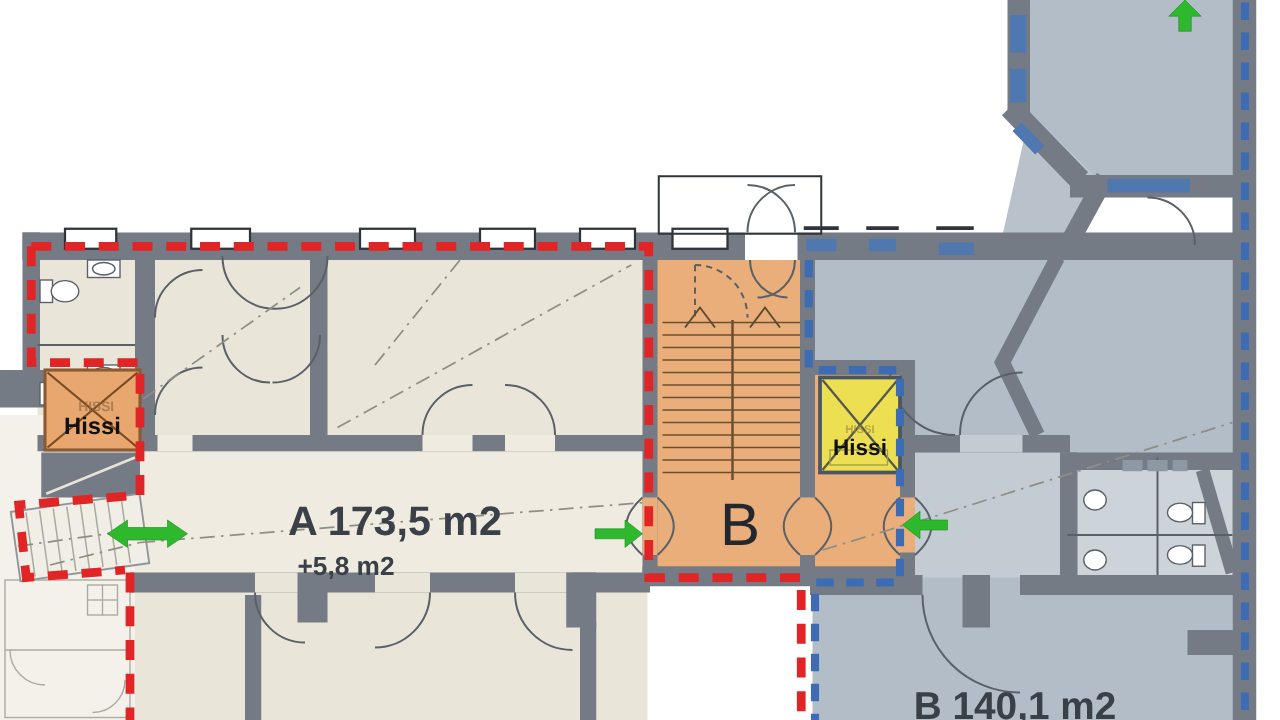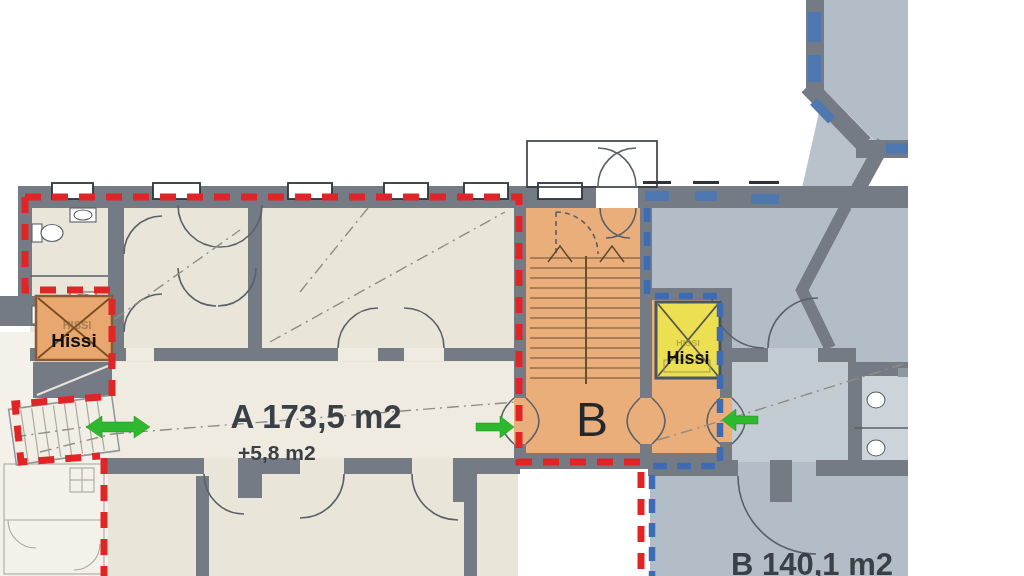--- a/index.html
+++ b/index.html
@@ -1,16 +1,16 @@
 <!DOCTYPE html>
 <html><head>
 <meta charset="utf-8">
 <style>
   html,body{margin:0;padding:0;background:#ffffff;}
-  .stage{position:relative;width:908px;height:576px;background:#fff;overflow:hidden;
+  .stage{position:relative;width:1024px;height:576px;background:#fff;overflow:hidden;
          font-family:"Liberation Sans",sans-serif;}
   svg{position:absolute;left:0;top:0;}
   .wall{fill:#757b84;}
   .thin{stroke:#5a6068;stroke-width:1.6;fill:none;}
   .thin2{stroke:#5a6068;stroke-width:1.1;fill:#fff;}
   .winA{fill:#ffffff;stroke:#2f343b;stroke-width:1.8;}
   .winB{fill:#4f77b0;}
   .dashdot{stroke:#8e8e86;stroke-width:1.4;fill:none;stroke-dasharray:12 5 2 5;}
   .stairline{stroke:#6b4f2f;stroke-width:1.2;}
   .redline{stroke:#e12426;stroke-width:7;fill:none;stroke-dasharray:16 11;}

